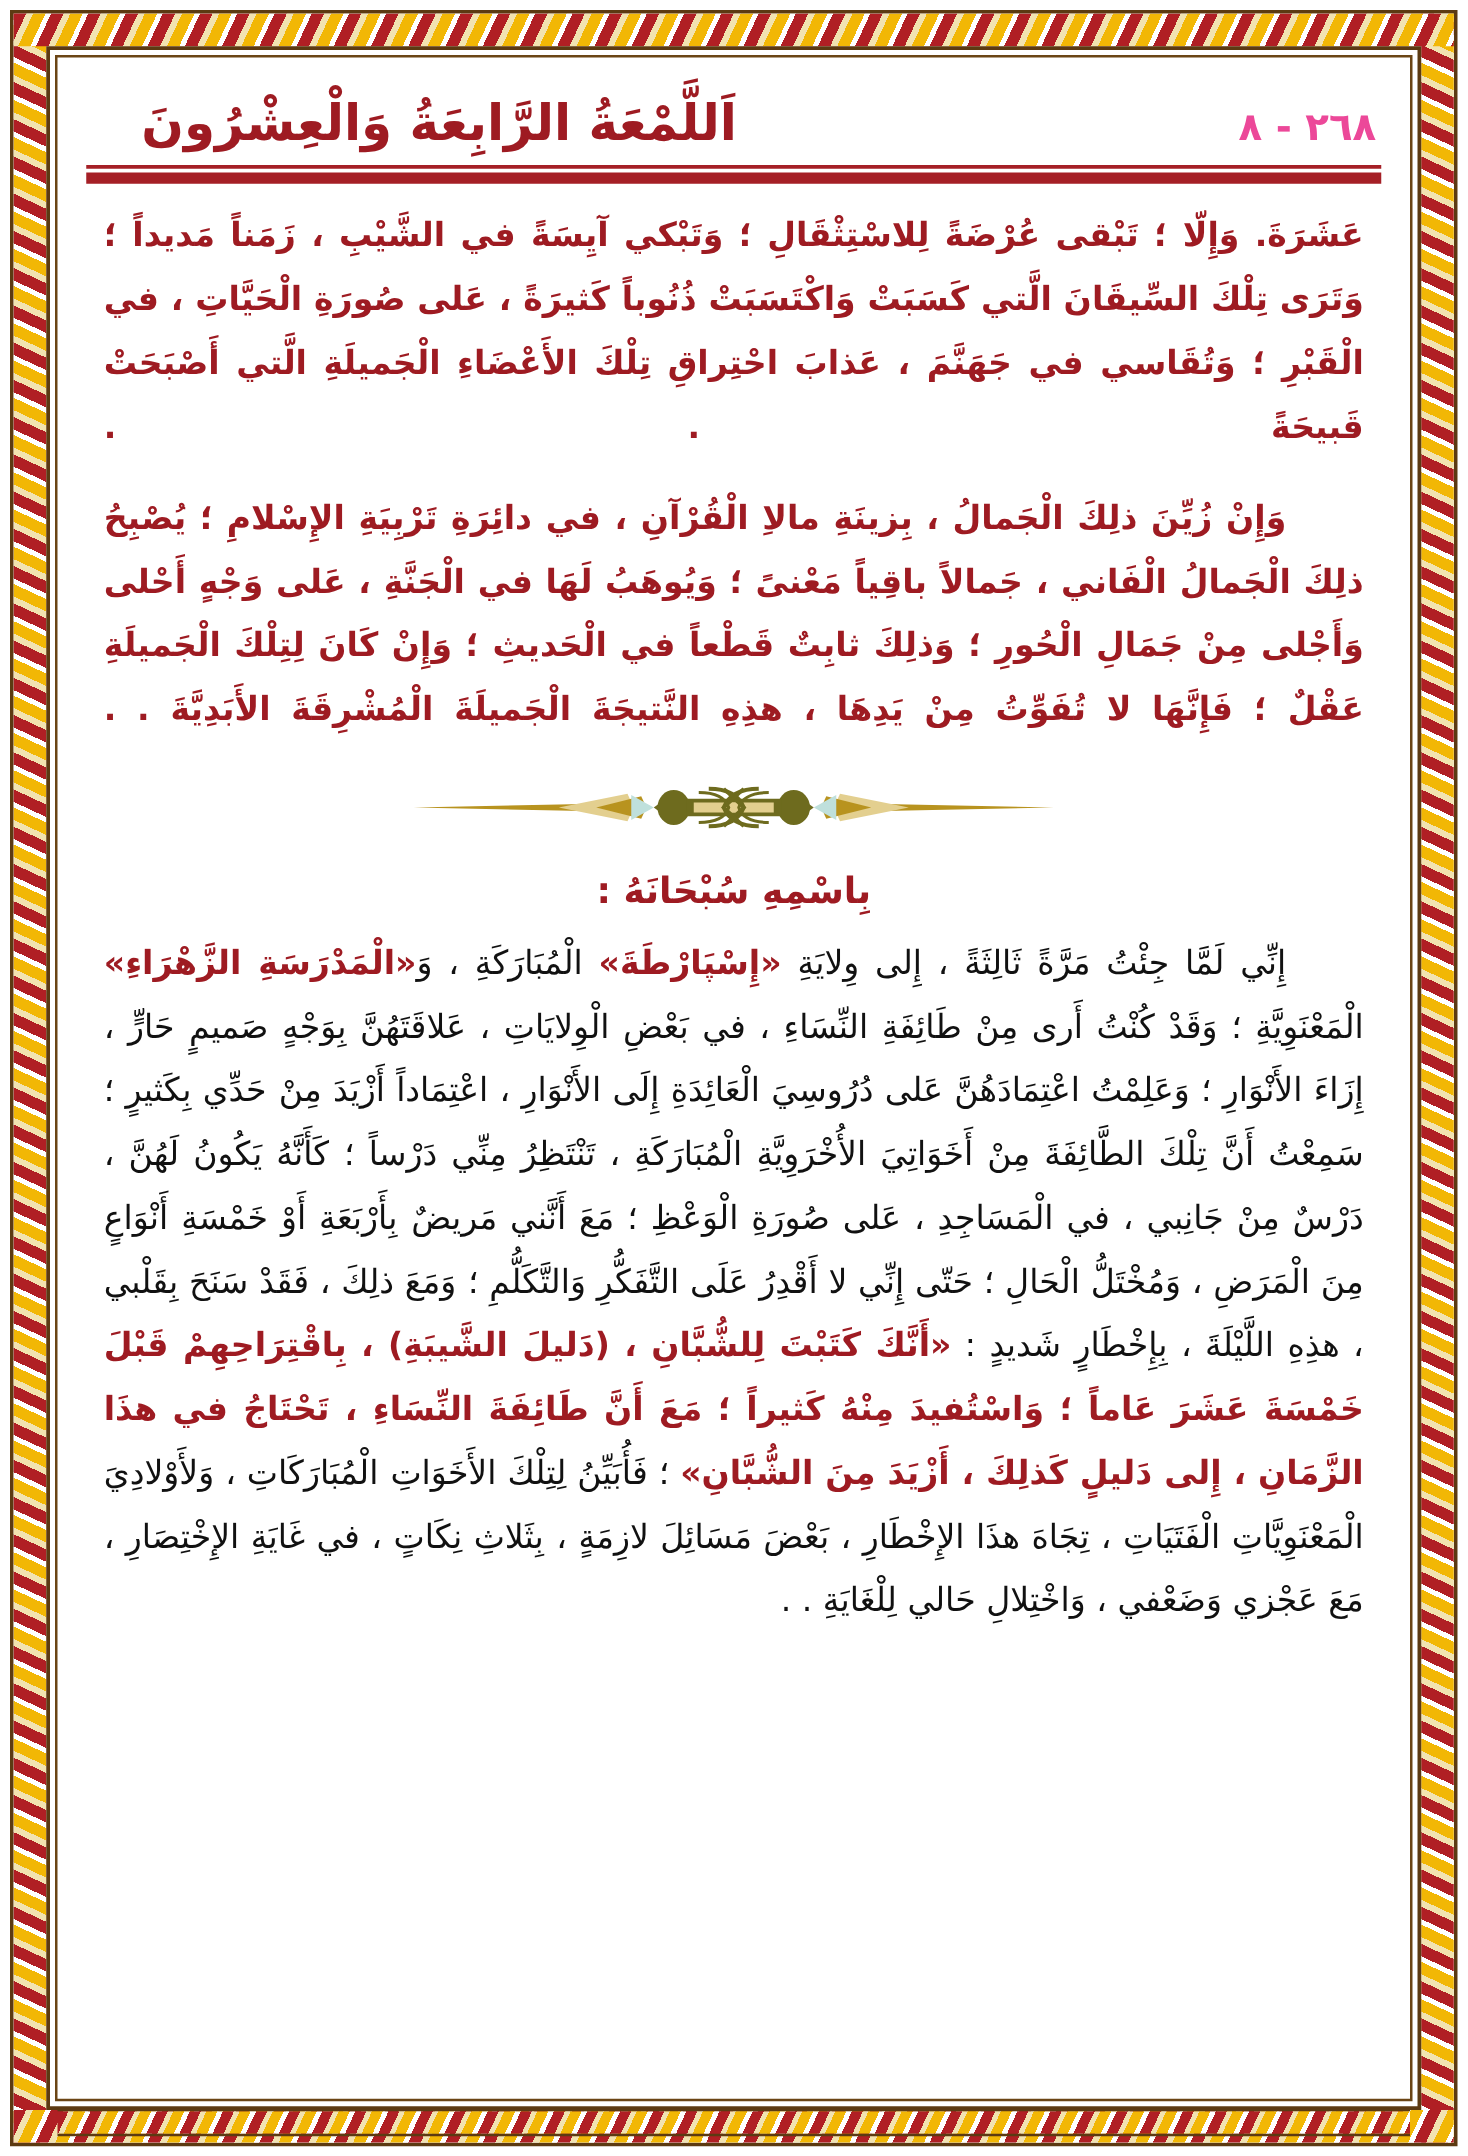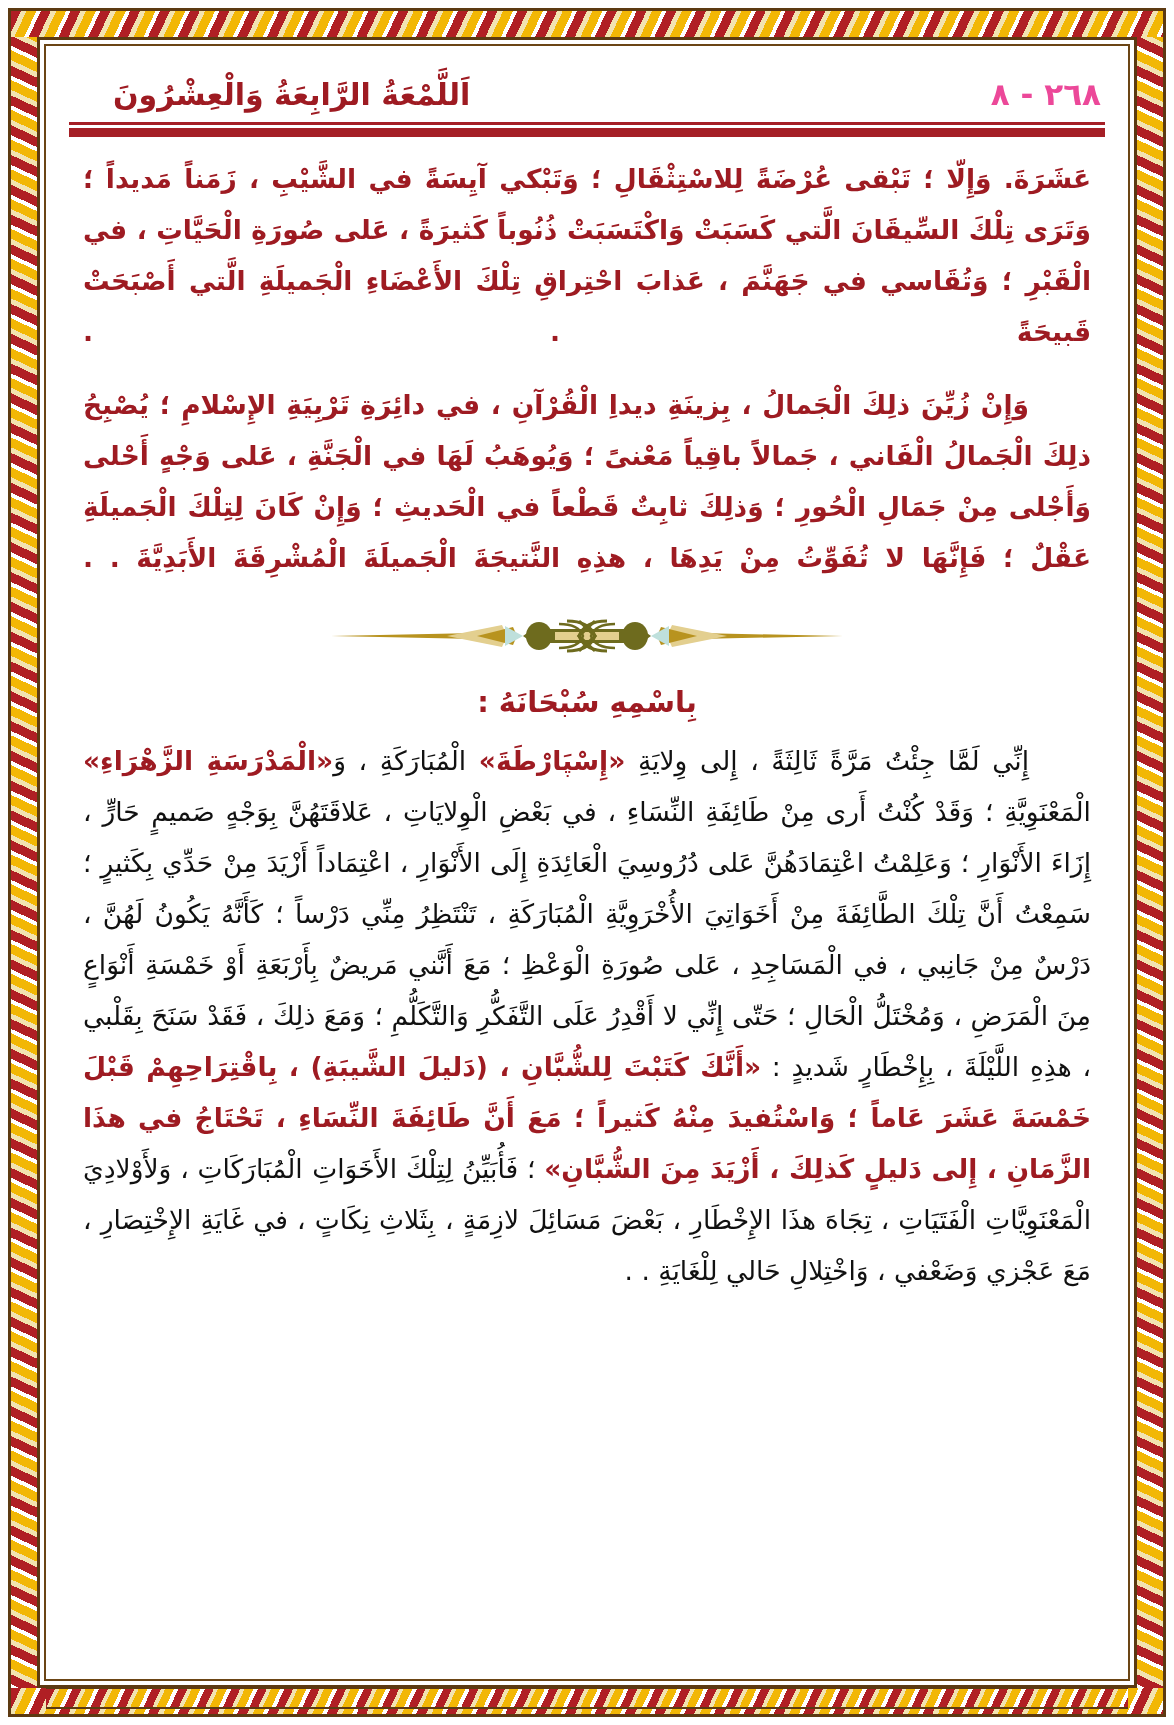--- a/index.html
+++ b/index.html
@@ -101,21 +101,21 @@
   }
   .runhead-num {
     color: #ec4899;
     font-size: 31px;
     font-weight: bold;
     letter-spacing: 1px;
     white-space: nowrap;
   }
   .runhead-title {
     color: #9e1b22;
-    font-size: 30px;
+    font-size: 40px;
     font-weight: bold;
     white-space: nowrap;
     margin-left: 40px;
   }
   .rule-group {
     margin: 10px 6px 0 6px;
   }
   .rule-thin {
     height: 3px;
     background: #a51f26;
@@ -224,21 +224,21 @@
 
     <div class="body">
 
       <p class="para">
         <span>عَشَرَةَ. وَإِلّا ؛ تَبْقى عُرْضَةً لِلاسْتِثْقَالِ ؛ وَتَبْكي آيِسَةً في الشَّيْبِ ، زَمَناً مَديداً ؛ وَتَرَى</span>
         <span>تِلْكَ السِّيقَانَ الَّتي كَسَبَتْ وَاكْتَسَبَتْ ذُنُوباً كَثيرَةً ، عَلى صُورَةِ الْحَيَّاتِ ، في الْقَبْرِ ؛</span>
         <span>وَتُقَاسي في جَهَنَّمَ ، عَذابَ احْتِراقِ تِلْكَ الأَعْضَاءِ الْجَميلَةِ الَّتي أَصْبَحَتْ قَبيحَةً . .</span>
       </p>
 
       <p class="para indent">
-        <span>وَإِنْ زُيِّنَ ذلِكَ الْجَمالُ ، بِزينَةِ ديداِ الْقُرْآنِ ، في دائِرَةِ تَرْبِيَةِ الإِسْلامِ ؛ يُصْبِحُ</span>
+        <span>وَإِنْ زُيِّنَ ذلِكَ الْجَمالُ ، بِزينَةِ مالاِ الْقُرْآنِ ، في دائِرَةِ تَرْبِيَةِ الإِسْلامِ ؛ يُصْبِحُ</span>
         <span>ذلِكَ الْجَمالُ الْفَاني ، جَمالاً باقِياً مَعْنىً ؛ وَيُوهَبُ لَهَا في الْجَنَّةِ ، عَلى وَجْهٍ أَحْلى وَأَجْلى</span>
         <span>مِنْ جَمَالِ الْحُورِ ؛ وَذلِكَ ثابِتٌ قَطْعاً في الْحَديثِ ؛ وَإِنْ كَانَ لِتِلْكَ الْجَميلَةِ عَقْلٌ ؛ فَإِنَّهَا</span>
         <span>لا تُفَوِّتُ مِنْ يَدِهَا ، هذِهِ النَّتيجَةَ الْجَميلَةَ الْمُشْرِقَةَ الأَبَدِيَّةَ . .</span>
       </p>
     </div>
 
     <svg class="ornament" viewBox="0 0 520 46">
       <g stroke="none">
         <path d="M4 23 L150 20 L150 26 Z" fill="#b8931f"></path>
         <path d="M516 23 L370 20 L370 26 Z" fill="#b8931f"></path>

